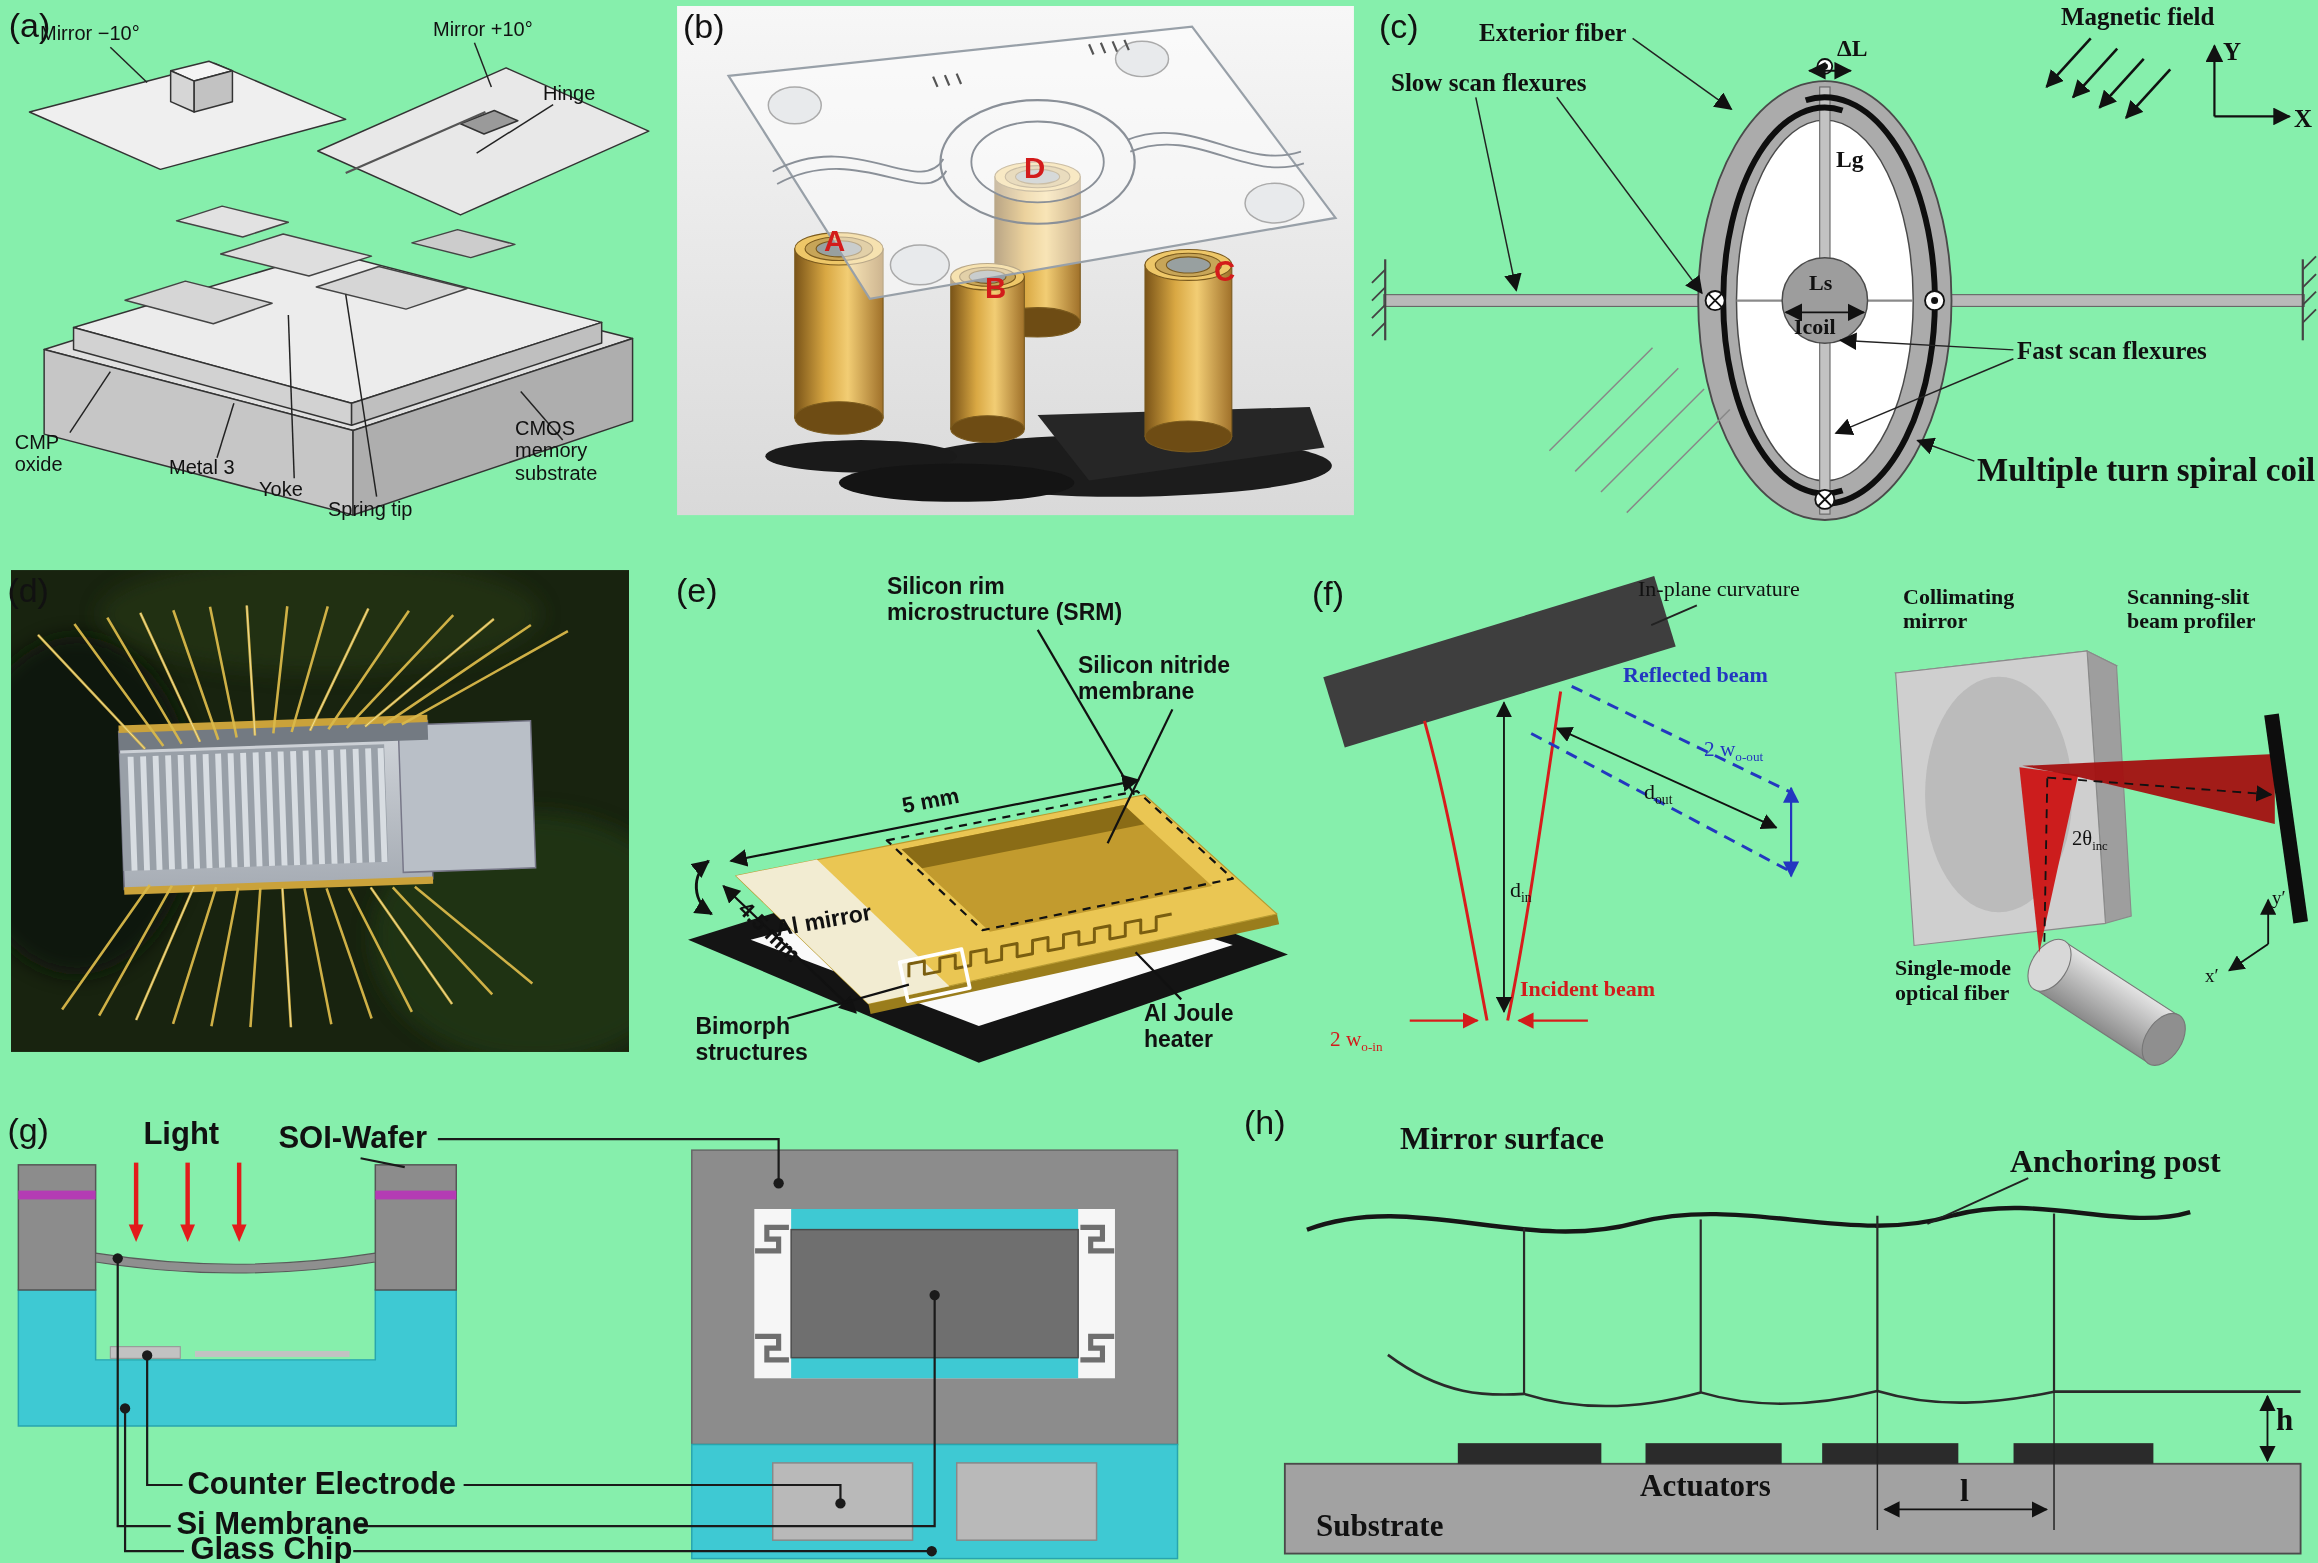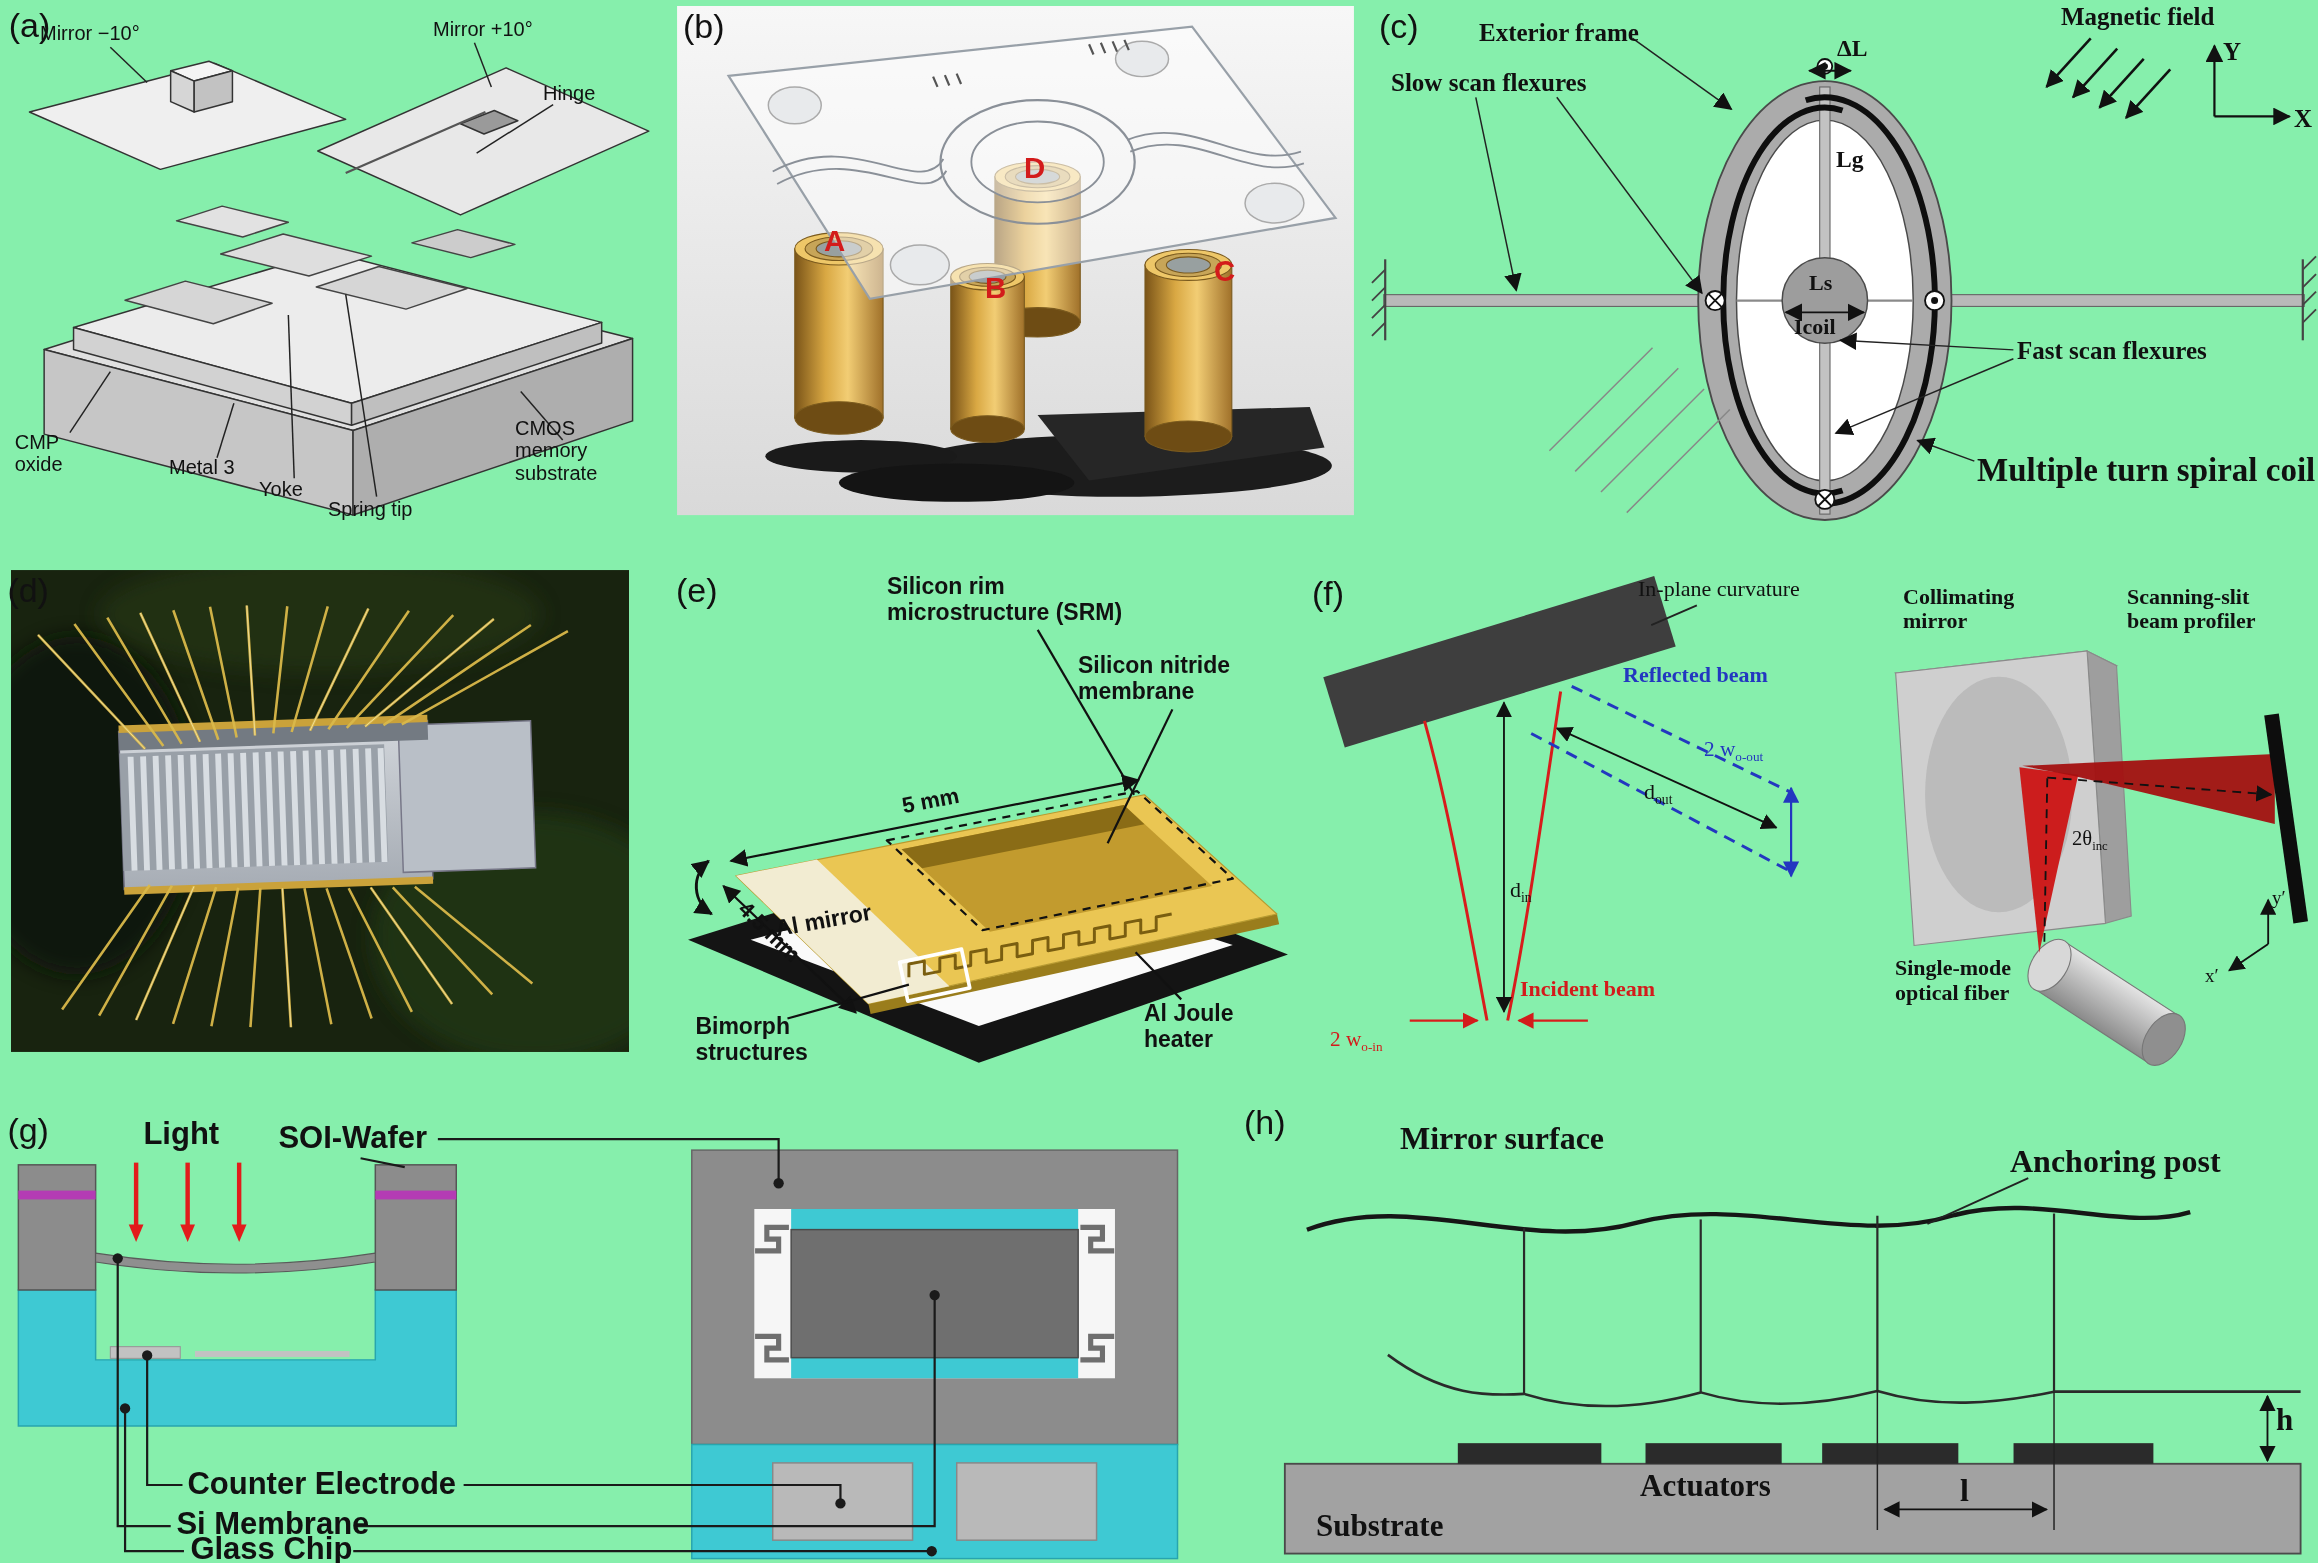--- a/index.html
+++ b/index.html
@@ -201,21 +201,21 @@
     </g>
     <g stroke="#222" stroke-width="2">
       <line x1="358" y1="52" x2="492" y2="148" marker-end="url(#mc-k)"></line>
       <line x1="145" y1="132" x2="200" y2="394" marker-end="url(#mc-k)"></line>
       <line x1="255" y1="132" x2="452" y2="398" marker-end="url(#mc-k)"></line>
       <line x1="875" y1="475" x2="640" y2="462" marker-end="url(#mc-k)"></line>
       <line x1="875" y1="487" x2="634" y2="588" marker-end="url(#mc-k)"></line>
       <line x1="822" y1="626" x2="745" y2="598" marker-end="url(#mc-k)"></line>
     </g>
   </svg>
-  <div class="lbl serif b" style="left:110px;top:19px;font-size:25px">Exterior frame</div>
+  <div class="lbl serif b" style="left:110px;top:19px;font-size:25px">Exterior fiber</div>
   <div class="lbl serif b" style="left:692px;top:2.9px;font-size:25px">Magnetic field</div>
   <div class="lbl serif b" style="left:22px;top:69px;font-size:25px">Slow scan flexures</div>
   <div class="lbl serif b" style="left:648px;top:337px;font-size:25px">Fast scan flexures</div>
   <div class="lbl serif b" style="left:608px;top:452px;font-size:33px">Multiple turn spiral coil</div>
   <div class="lbl serif b" style="left:468px;top:35px;font-size:23.6px">ΔL</div>
   <div class="lbl serif b" style="left:467px;top:146px;font-size:23.6px">Lg</div>
   <div class="lbl serif b" style="left:440px;top:271px;font-size:22px">Ls</div>
   <div class="lbl serif b" style="left:425px;top:315px;font-size:22px">Icoil</div>
   <div class="lbl serif b" style="left:854px;top:38px;font-size:25px">Y</div>
   <div class="lbl serif b" style="left:925px;top:105px;font-size:25px">X</div>

